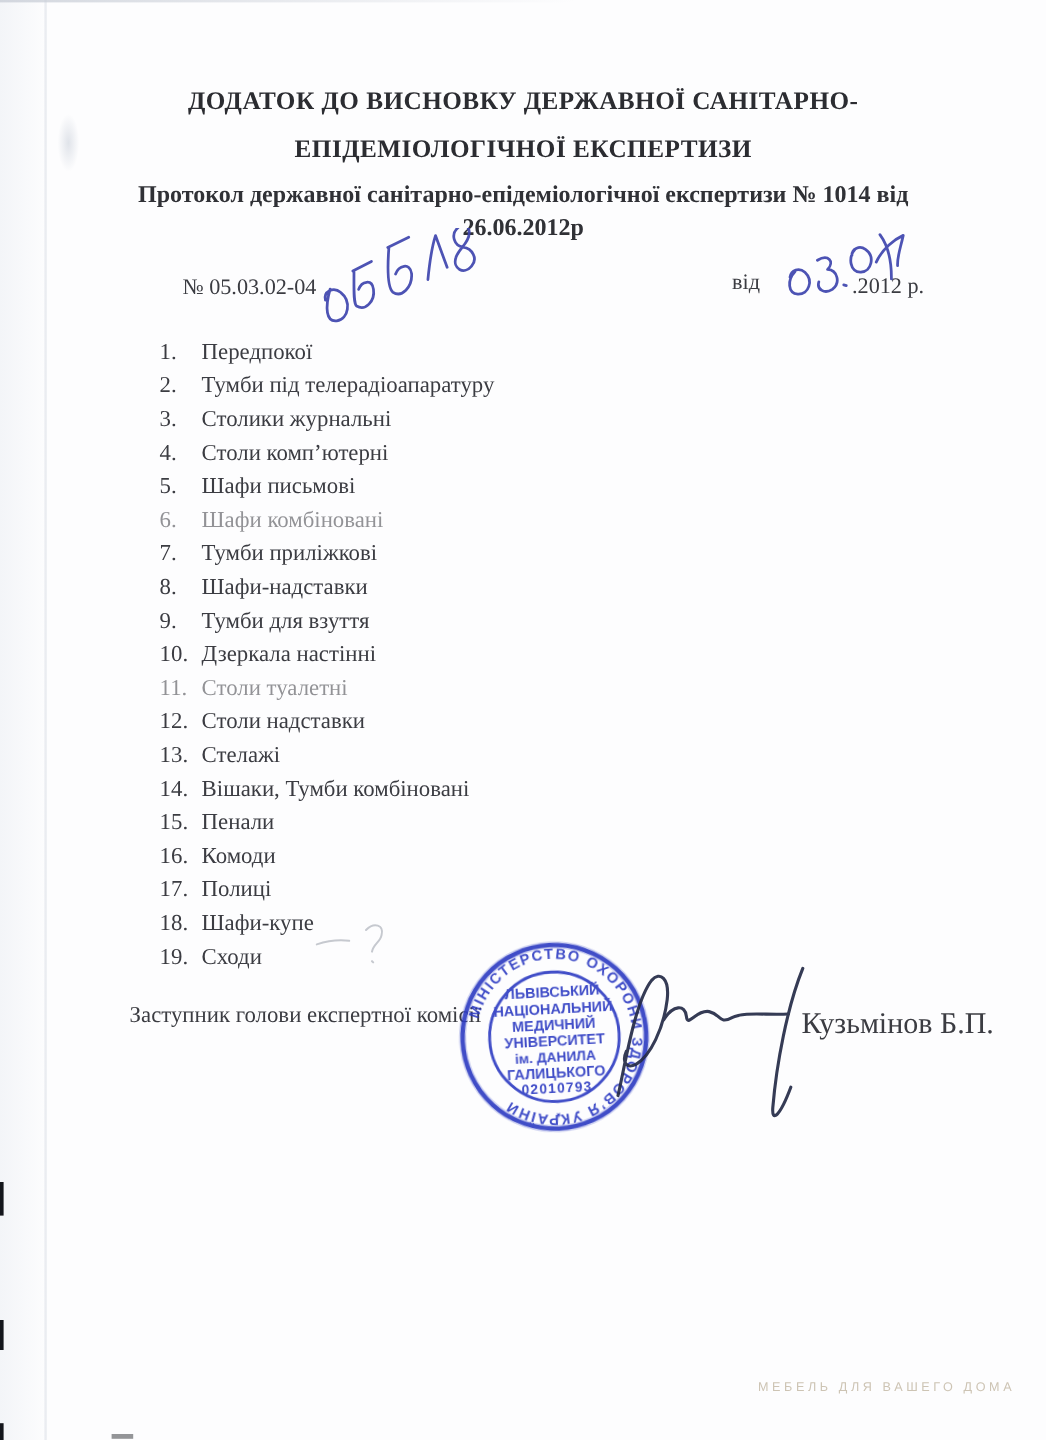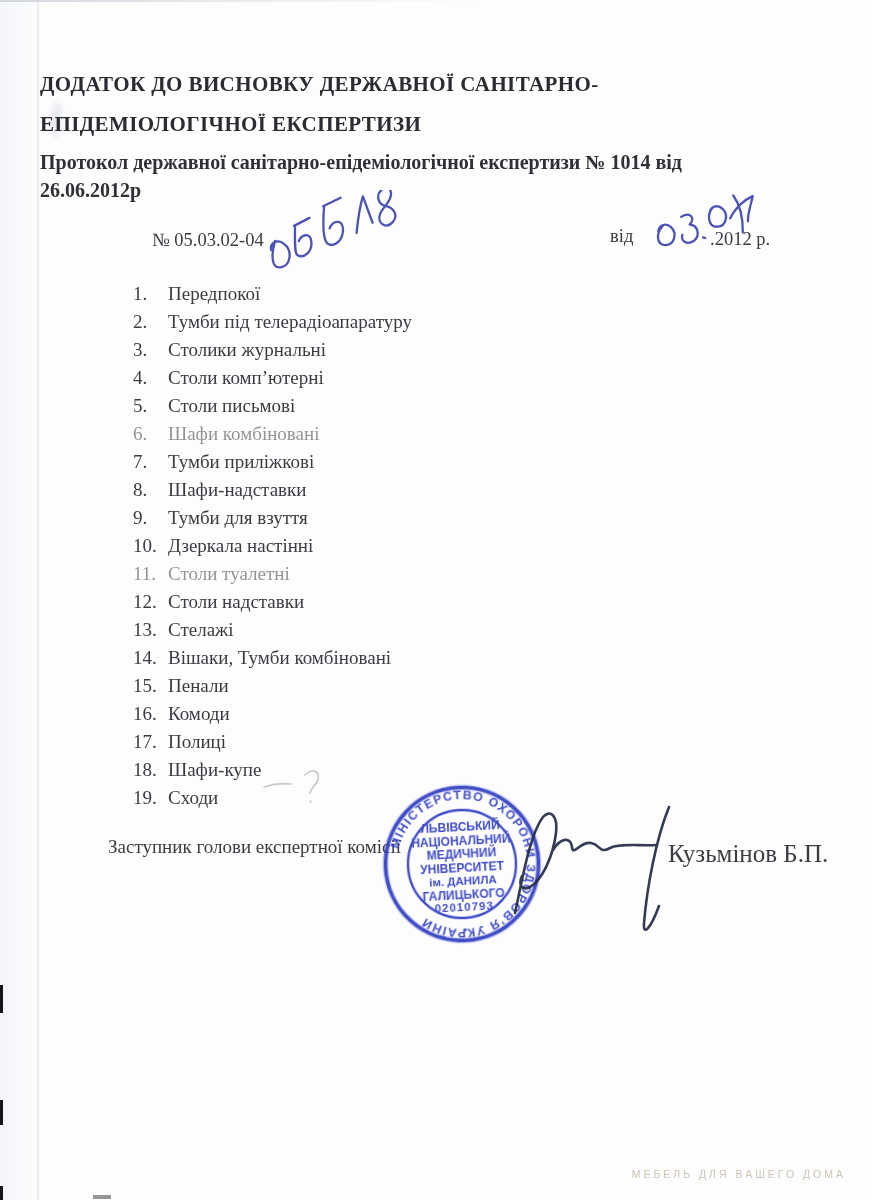--- a/index.html
+++ b/index.html
@@ -12,21 +12,21 @@
   .left-tint{position:absolute;left:0;top:0;width:40px;height:100%;
     background:linear-gradient(to right,#f3f5f8,rgba(253,253,254,0));}
   .crease{position:absolute;left:37px;top:0;width:2px;height:100%;
     background:#e4e7ec;opacity:.75;}
   .top-hairline{position:absolute;left:0;top:0;width:55%;height:2px;
     background:linear-gradient(to right,#c9ced7,rgba(240,242,245,0));opacity:.8;}
   .edge-mark{position:absolute;background:#14161c;}
   .smudge{position:absolute;border-radius:50%;
     background:radial-gradient(closest-side,rgba(170,180,196,.35),rgba(170,180,196,0));}
   
-  .title-wrap{position:absolute;left:40px;right:40px;top:74px;text-align:left;}
+  .title-wrap{position:absolute;left:40px;right:40px;top:74px;text-align:center;}
   .title1,.title2{font-weight:700;font-size:21px;letter-spacing:.4px;color:#2b2c31;line-height:1;}
   .title2{margin-top:19px;}
   .sub1{margin-top:17px;font-weight:700;font-size:20px;color:#303136;line-height:1;}
   .sub2{margin-top:8px;font-weight:700;font-size:20px;color:#303136;line-height:1;}
   
   .ref-number{position:absolute;left:152px;top:230px;font-size:18.5px;}
   .ref-date-prefix{position:absolute;left:610px;top:226px;font-size:18.5px;}
   .ref-date-suffix{position:absolute;left:710px;top:229px;font-size:18.5px;}
   
   .list{position:absolute;left:133px;top:283px;width:560px;}
@@ -40,21 +40,21 @@
   
   .stamp{position:absolute;left:382px;top:784px;width:160px;height:160px;
     opacity:.9;transform:rotate(-3deg);filter:blur(.3px);}
   .stamp text{font-family:"Liberation Sans",sans-serif;font-weight:700;}
   
   .hw{position:absolute;}
   
   .watermark{position:absolute;right:26px;top:1146px;text-align:right;line-height:1;}
   .wm-brand{font-family:"Liberation Serif",serif;font-variant-caps:small-caps;
     font-size:31px;letter-spacing:2px;color:#d8cdbb;}
-  .wm-tagline{margin-top:23px;font-family:"Liberation Sans",sans-serif;
+  .wm-tagline{margin-top:5px;font-family:"Liberation Sans",sans-serif;
     font-size:10.5px;letter-spacing:3px;color:#cdc4b4;}
 </style>
 </head>
 <body>
 
 <div class="page">
 
   <div class="left-tint"></div>
   <div class="crease"></div>
   <div class="top-hairline"></div>
@@ -112,21 +112,21 @@
       <span class="lbl">Столики журнальні</span>
     </div>
 
     <div class="row">
       <span class="num">4.</span>
       <span class="lbl">Столи комп’ютерні</span>
     </div>
 
     <div class="row">
       <span class="num">5.</span>
-      <span class="lbl">Столи письмові</span>
+      <span class="lbl">Шафи письмові</span>
     </div>
 
     <div class="row faded">
       <span class="num">6.</span>
       <span class="lbl">Шафи комбіновані</span>
     </div>
 
     <div class="row">
       <span class="num">7.</span>
       <span class="lbl">Тумби приліжкові</span>

